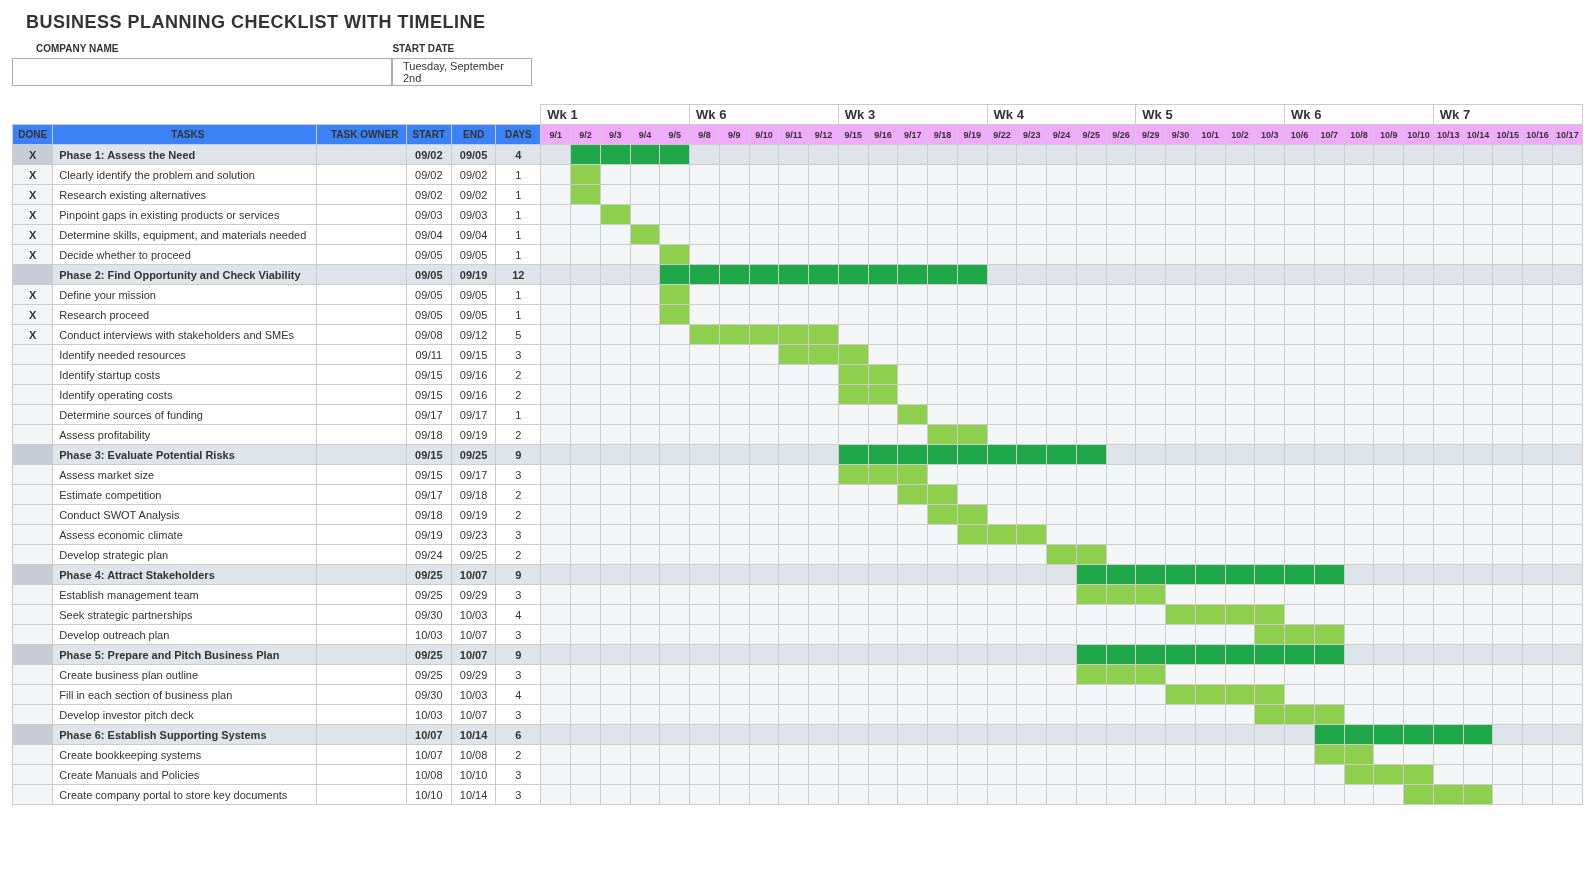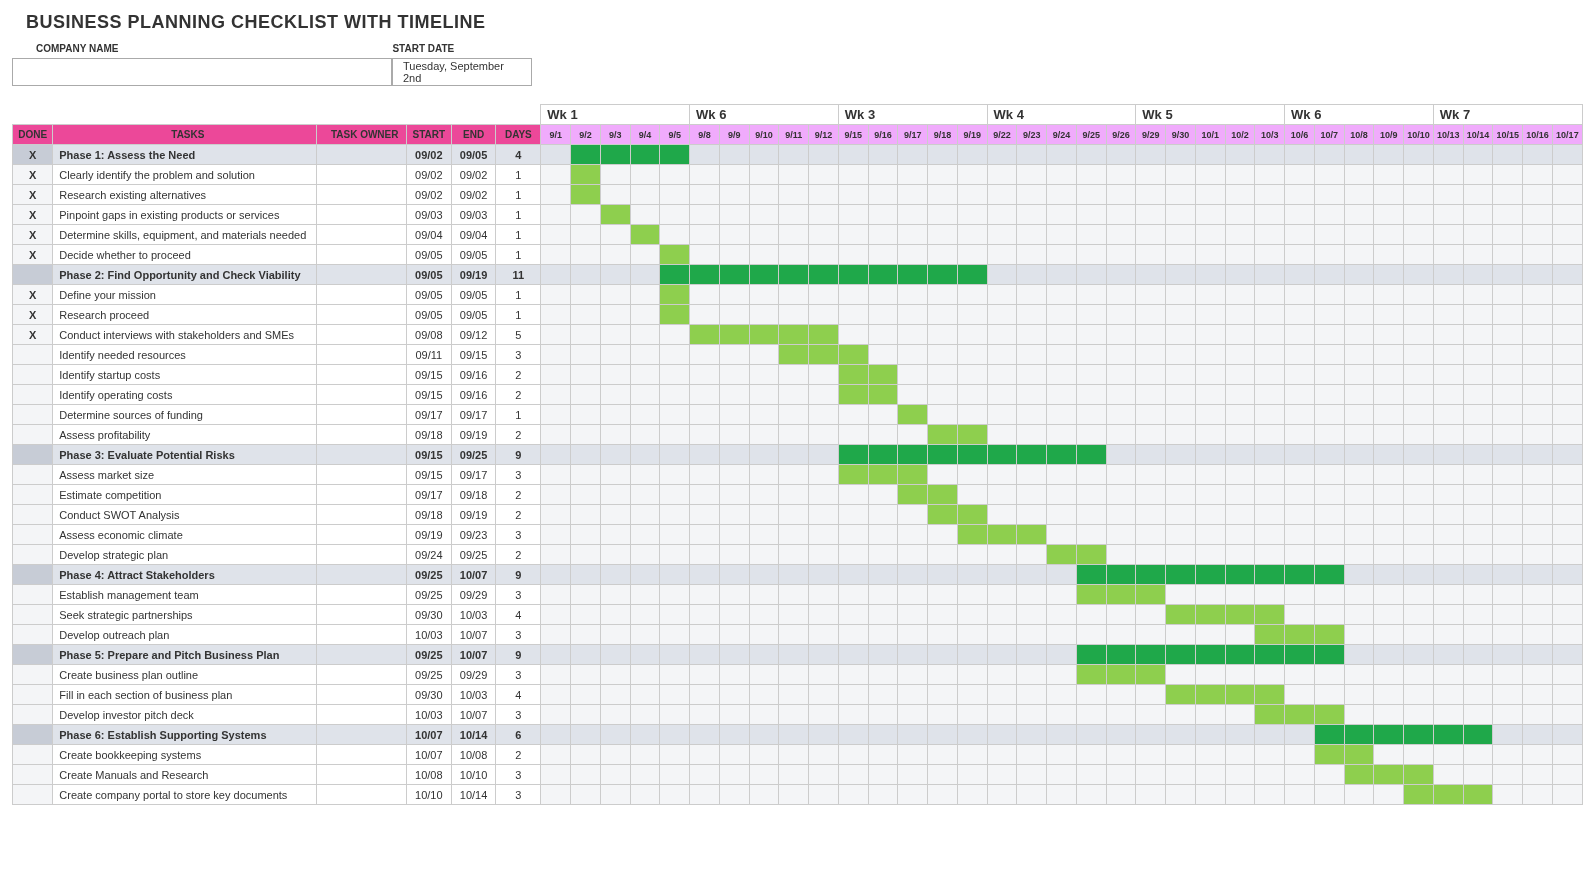--- a/index.html
+++ b/index.html
@@ -18,21 +18,21 @@
 
   col.c-done  { width: 36px; }
   col.c-task  { width: 236px; }
   col.c-owner { width: 80px; }
   col.c-start { width: 40px; }
   col.c-end   { width: 40px; }
   col.c-days  { width: 40px; }
   col.c-day   { width: 26.6px; }
 
   .wk-hdr { background: #fff; text-align: left; padding-left: 6px; font-size: 13px; }
-  .col-hdr { background: #ec4899; text-align: center; }
+  .col-hdr { background: #3b82f6; text-align: center; }
   .col-hdr.left { text-align: center; padding-left: 6px; }
   .day-hdr { background: #f0abfc; text-align: center; font-size: 9px; }
 
   td.done  { text-align: center; font-weight: bold; background: #f4f5f7; }
   td.task  { text-align: left; padding-left: 6px; margin-left: 20px; }
   td.owner { text-align: left; padding-left: 6px; }
   td.num   { text-align: center; }
 
   tr.phase td { background: #dfe3ea; font-weight: bold; }
   tr.phase td.done { background: #c7ccd6; }
@@ -413,21 +413,21 @@
         <td class="daycell"></td>
         <td class="daycell"></td>
         <td class="daycell"></td>
       </tr>
       <tr class="phase">
         <td class="done"></td>
         <td class="task">Phase 2: Find Opportunity and Check Viability</td>
         <td class="owner"></td>
         <td class="num">09/05</td>
         <td class="num">09/19</td>
-        <td class="num">11</td>
+        <td class="num">12</td>
         <td class="daycell"></td>
         <td class="daycell"></td>
         <td class="daycell"></td>
         <td class="daycell"></td>
         <td class="daycell bar-phase"></td>
         <td class="daycell bar-phase"></td>
         <td class="daycell bar-phase"></td>
         <td class="daycell bar-phase"></td>
         <td class="daycell bar-phase"></td>
         <td class="daycell bar-phase"></td>
@@ -1484,21 +1484,21 @@
         <td class="daycell"></td>
         <td class="daycell"></td>
         <td class="daycell"></td>
         <td class="daycell"></td>
         <td class="daycell"></td>
         <td class="daycell"></td>
         <td class="daycell"></td>
       </tr>
       <tr class="data">
         <td class="done"></td>
-        <td class="task">Create Manuals and Research</td>
+        <td class="task">Create Manuals and Policies</td>
         <td class="owner"></td>
         <td class="num">10/08</td>
         <td class="num">10/10</td>
         <td class="num">3</td>
         <td class="daycell"></td>
         <td class="daycell"></td>
         <td class="daycell"></td>
         <td class="daycell"></td>
         <td class="daycell"></td>
         <td class="daycell"></td>

